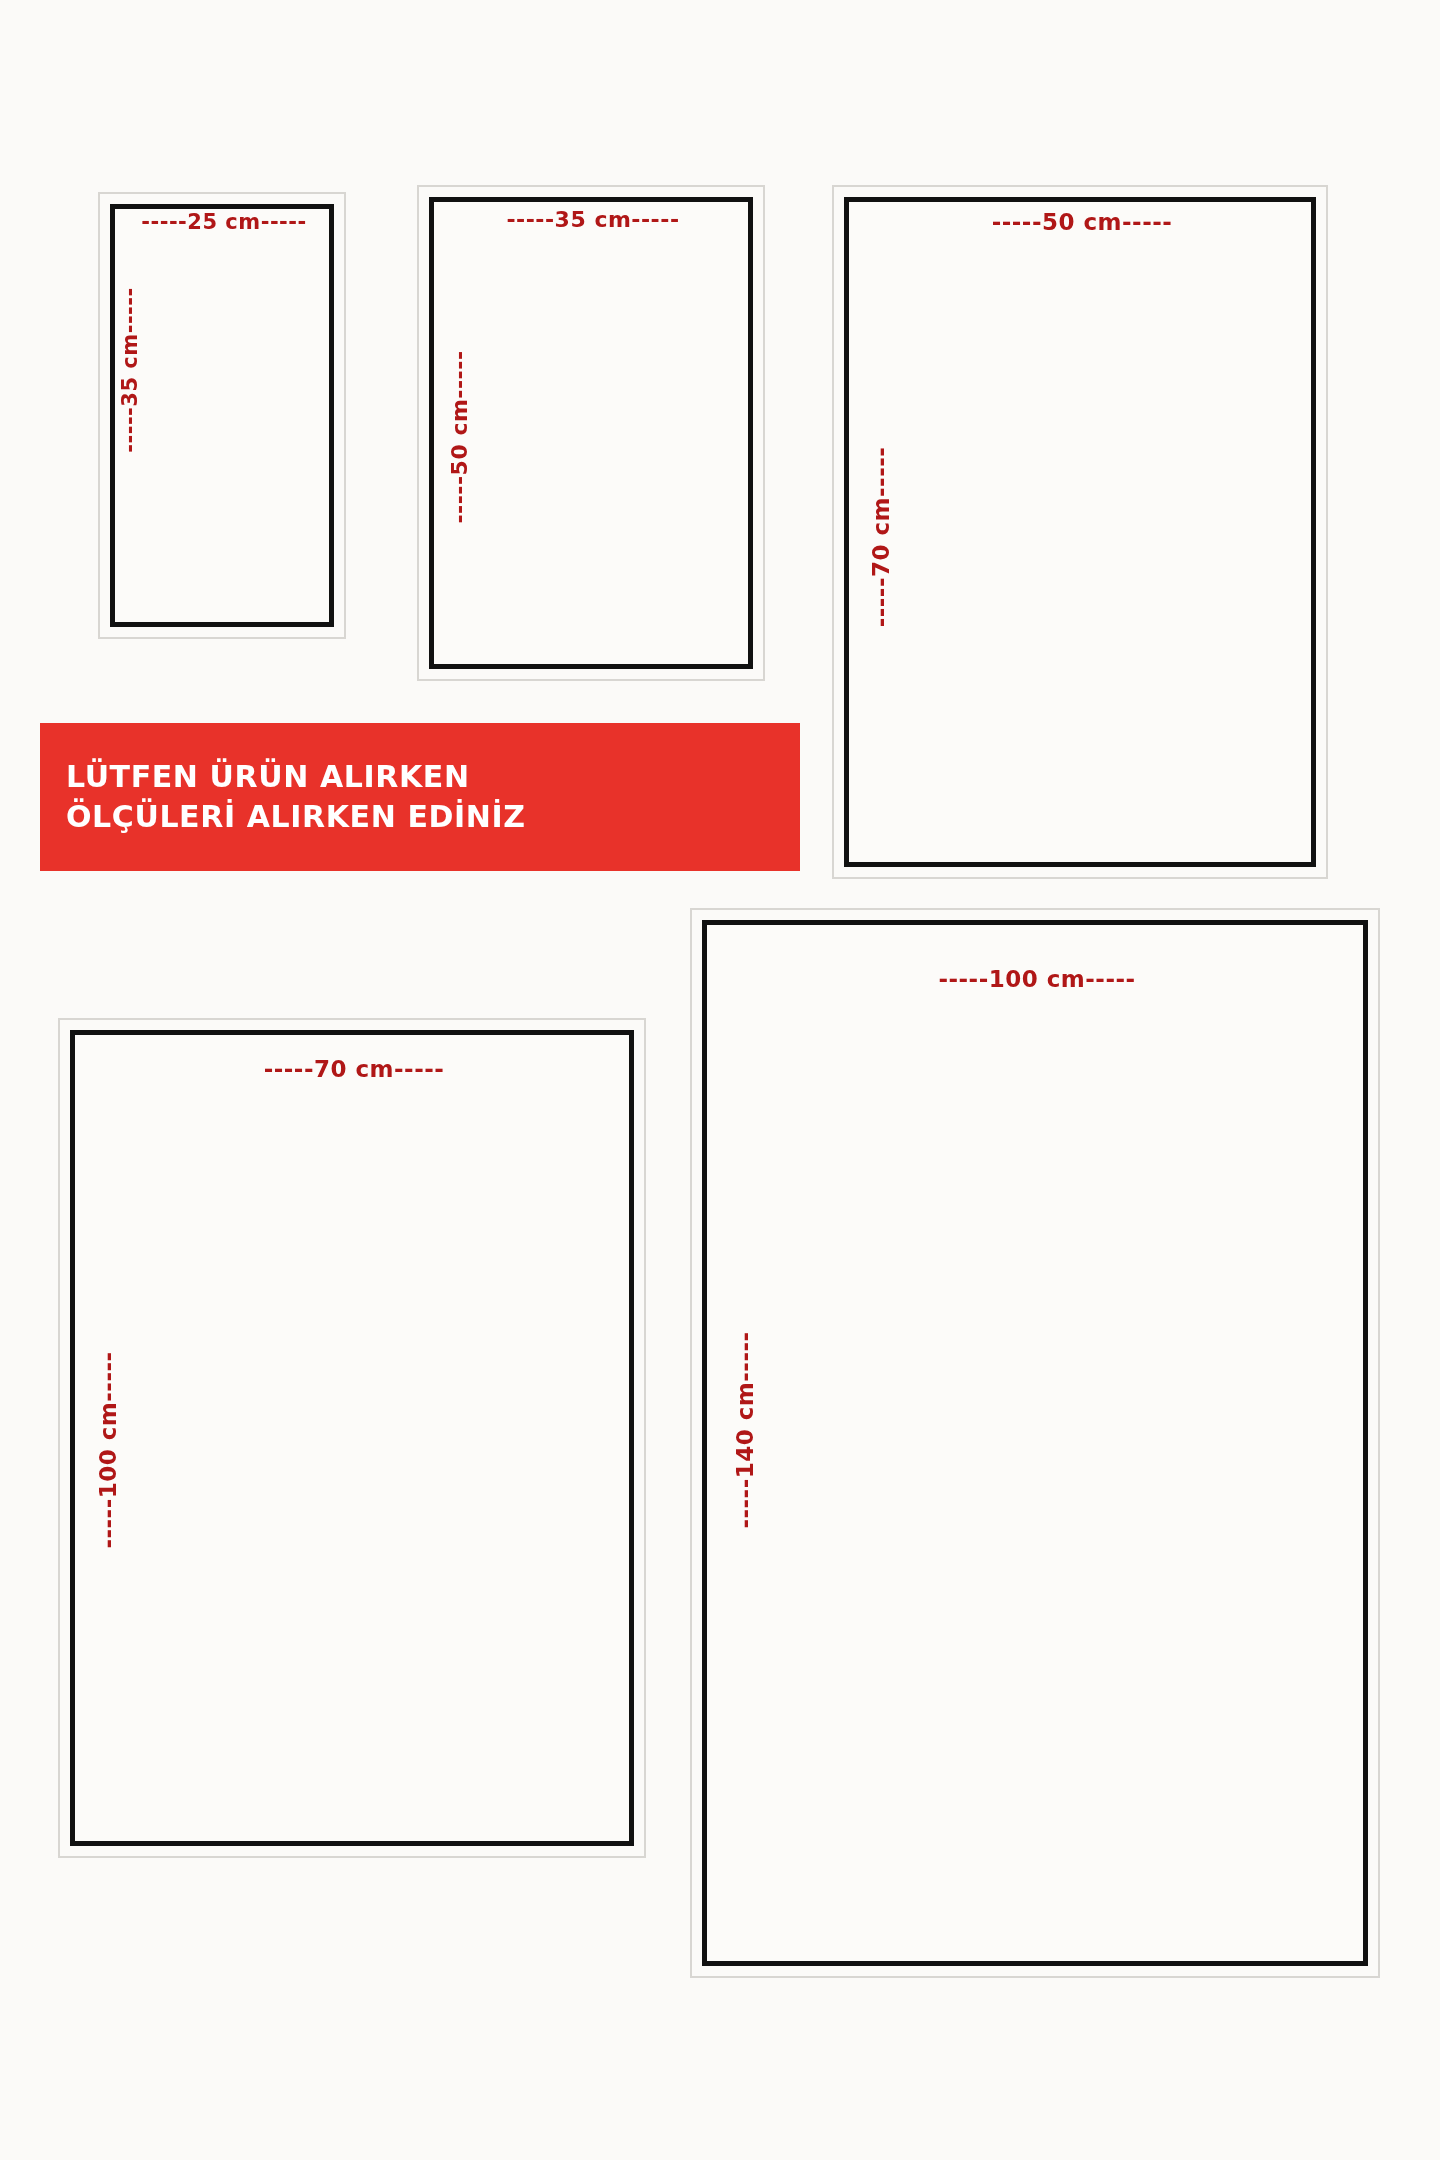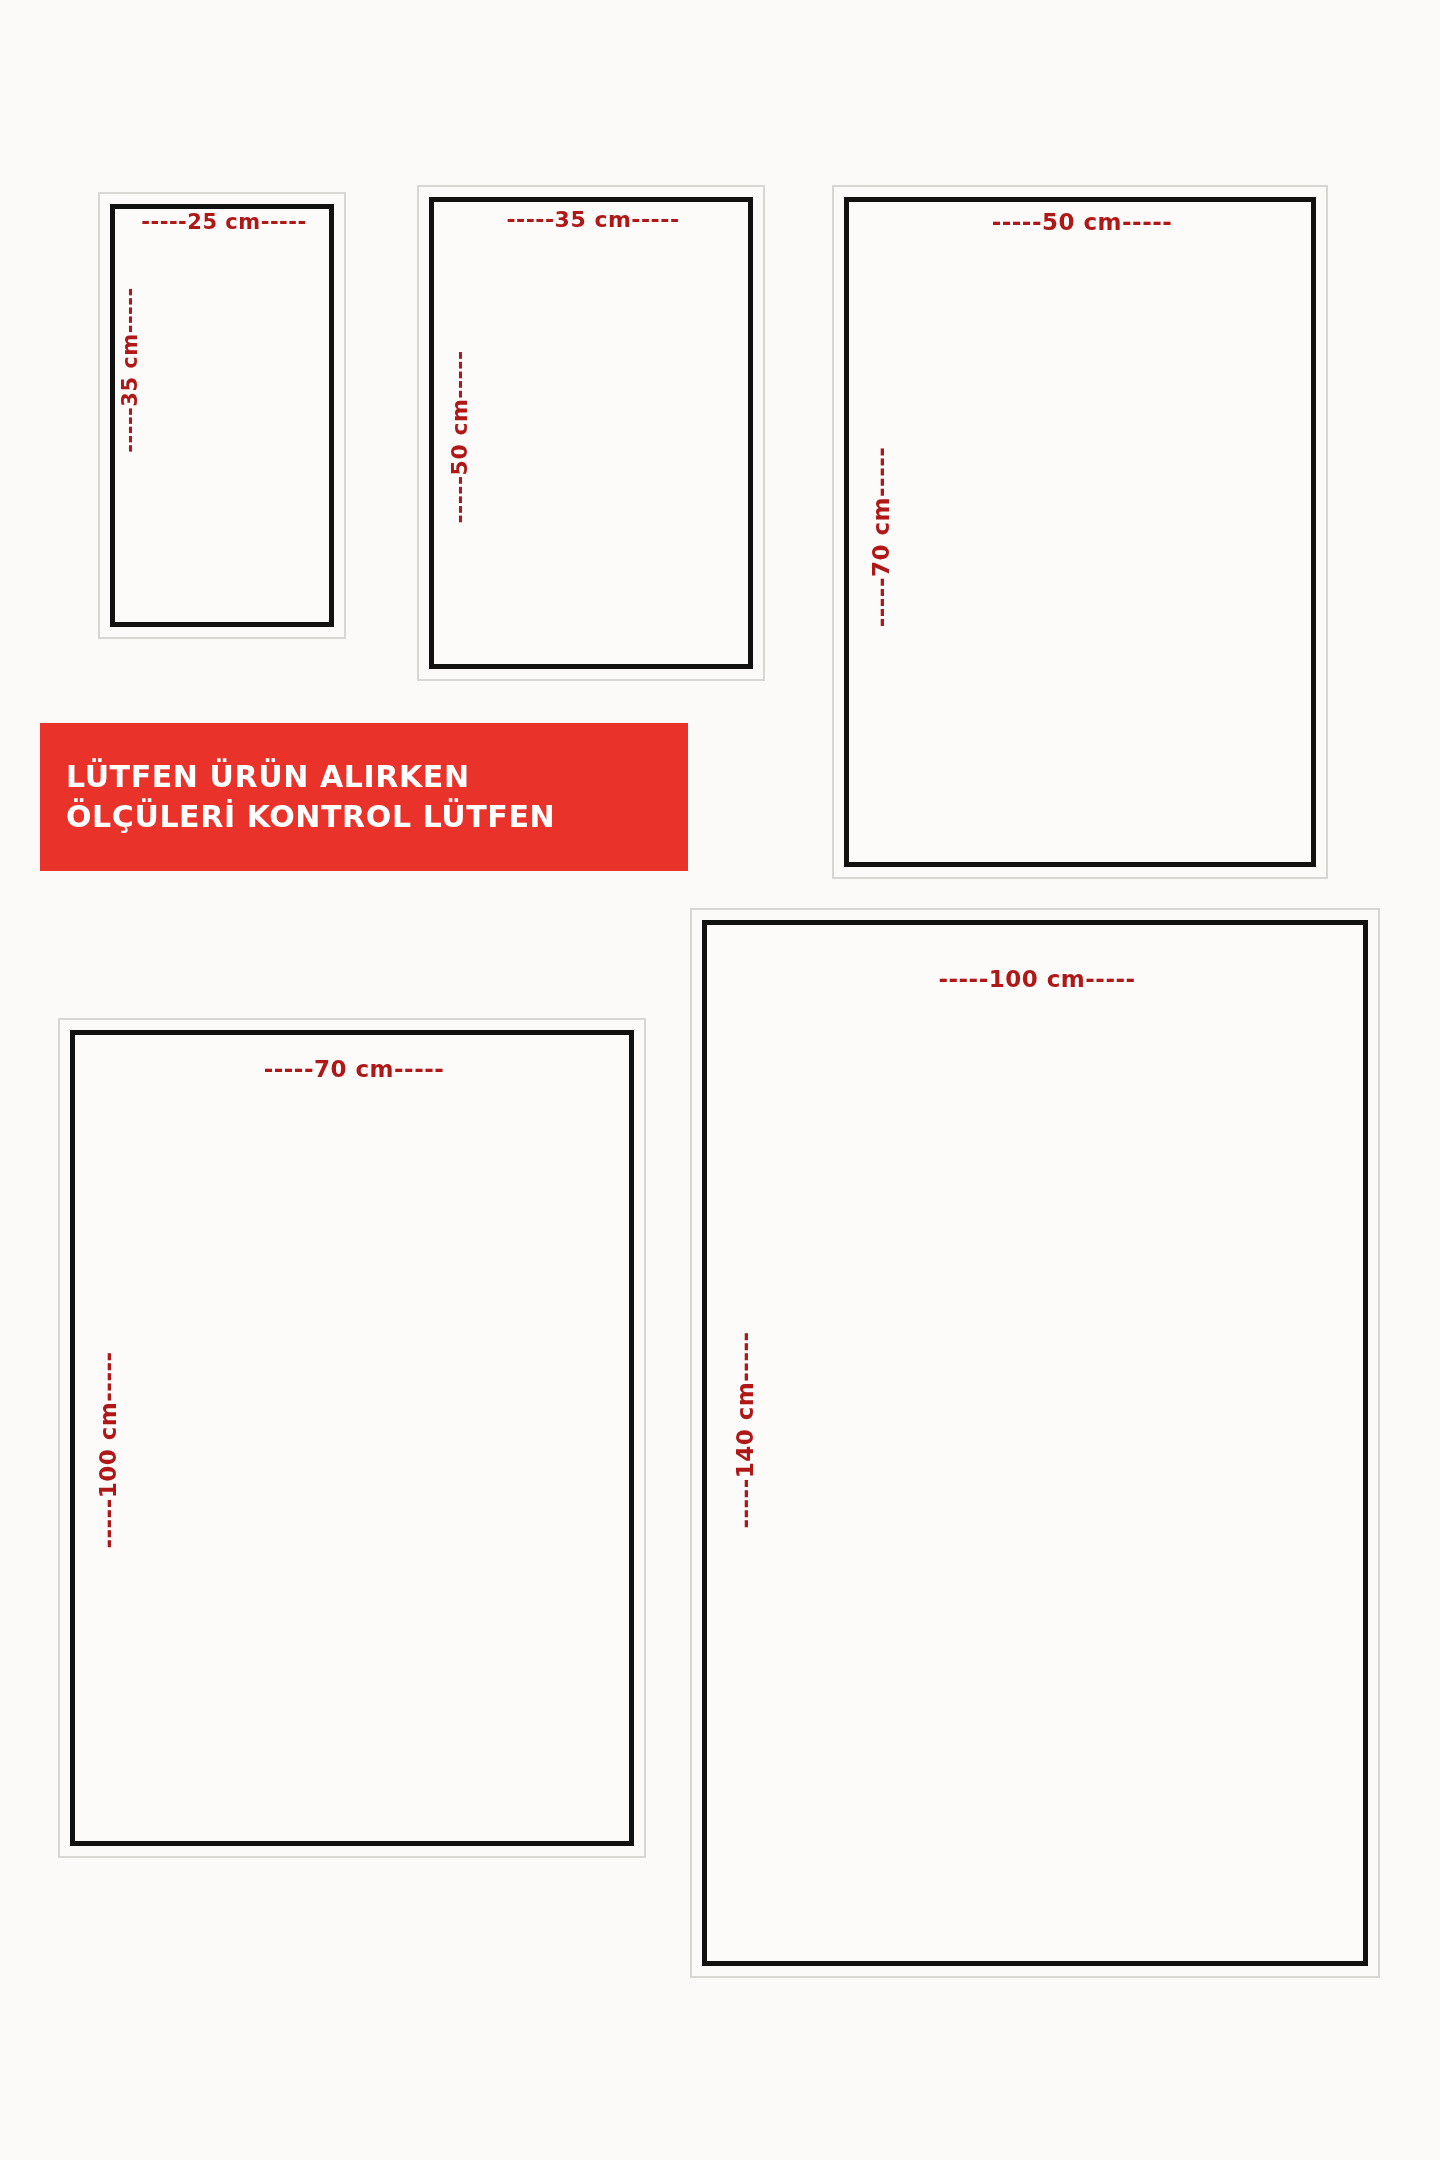--- a/index.html
+++ b/index.html
@@ -95,23 +95,23 @@
     <div class="dim dim-h" style="left:174px; top:20px; font-size:22px;">-----35 cm-----</div>
     <div class="dim dim-v" style="left:40px; top:250px; font-size:22px;">-----50 cm-----</div>
   </div>
 
   <div class="frame" style="left:832px; top:185px; width:496px; height:694px;">
     <div class="inner"></div>
     <div class="dim dim-h" style="left:248px; top:22px; font-size:23px;">-----50 cm-----</div>
     <div class="dim dim-v" style="left:47px; top:350px; font-size:23px;">-----70 cm-----</div>
   </div>
 
-  <div class="banner" style="left:40px; top:723px; width:648px; height:148px;">
+  <div class="banner" style="left:40px; top:723px; width:760px; height:148px;">
     <div class="line">LÜTFEN ÜRÜN ALIRKEN</div>
-    <div class="line">ÖLÇÜLERİ KONTROL LÜTFEN</div>
+    <div class="line">ÖLÇÜLERİ ALIRKEN EDİNİZ</div>
   </div>
 
   <div class="frame" style="left:58px; top:1018px; width:588px; height:840px;">
     <div class="inner"></div>
     <div class="dim dim-h" style="left:294px; top:36px; font-size:23px;">-----70 cm-----</div>
     <div class="dim dim-v" style="left:48px; top:430px; font-size:23px;">-----100 cm-----</div>
   </div>
 
   <div class="frame" style="left:690px; top:908px; width:690px; height:1070px;">
     <div class="inner"></div>

